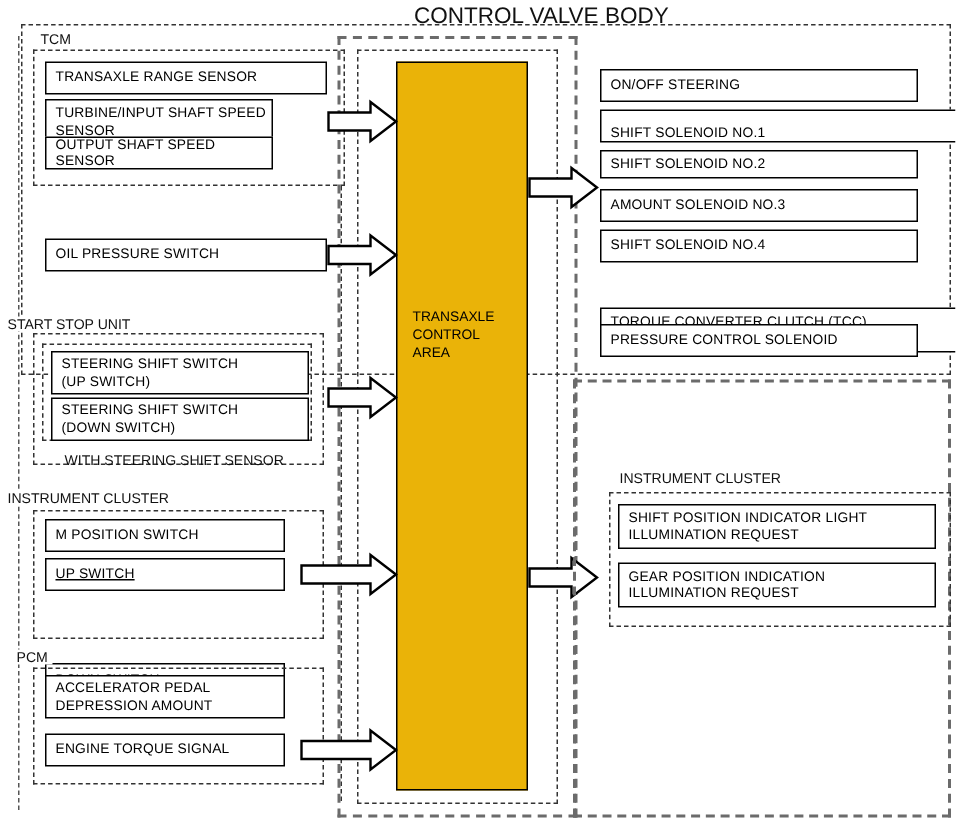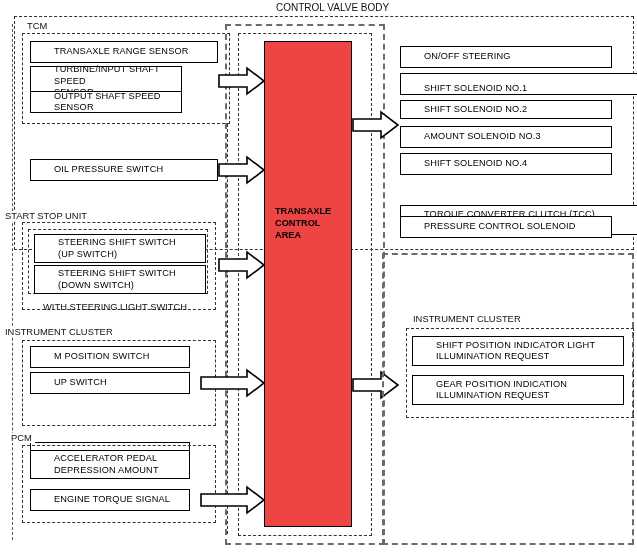--- a/index.html
+++ b/index.html
@@ -16,21 +16,21 @@
     overflow: hidden;
   }
   
   .box {
     position: absolute;
     border: 1.6px solid #000000;
     background: #ffffff;
     box-sizing: border-box;
     display: flex;
     align-items: center;
-    padding-left: 23px;
+    padding-left: 6px;
   }
   .box .txt {
     font-size: 9.2px;
     color: #000000;
     line-height: 11.5px;
     letter-spacing: 0.15px;
   }
   
   .frame {
     position: absolute;
@@ -54,21 +54,21 @@
     padding: 0 3px;
     white-space: nowrap;
     line-height: 10px;
   }
   
   .arrow {
     position: absolute;
   }
   .title-top {
     position: absolute;
-    font-size: 10px;
+    font-size: 15px;
     color: #111111;
     white-space: nowrap;
   }
   .vcenter-label {
     position: absolute;
     font-size: 9.2px;
     color: #000000;
     line-height: 12px;
     white-space: pre-line;
   }
@@ -101,59 +101,59 @@
   </div>
 
   <div class="frame mid" style="left:12px; top:24px; width:224px; height:516px; border-top:none; border-right:none; border-bottom:none;"></div>
 
   <div class="frame fine" style="left:227px; top:124px; width:0px; height:410px; border-top:none; border-bottom:none; border-right:none;"></div>
 
   <div class="frame fine" style="left:22px; top:222px; width:194px; height:88px;"></div>
   <div class="frame-title" style="left:2px; top:211px;">START STOP UNIT</div>
 
   <div class="frame fine" style="left:28px; top:229px; width:180px; height:65px;"></div>
-  <div class="frame-title" style="left:40px; top:302px; background:transparent;">WITH STEERING LIGHT SWITCH</div>
+  <div class="frame-title" style="left:40px; top:302px; background:transparent;">WITH STEERING SHIFT SENSOR</div>
 
   <div class="box" style="left:34px; top:234px; width:172px; height:29px;">
     <span class="txt" style="white-space:pre-line">STEERING SHIFT SWITCH
 (UP SWITCH)</span>
   </div>
   <div class="box" style="left:34px; top:265px; width:172px; height:29px;">
     <span class="txt" style="white-space:pre-line">STEERING SHIFT SWITCH
 (DOWN SWITCH)</span>
   </div>
 
   <div class="frame fine" style="left:22px; top:340px; width:194px; height:86px;"></div>
   <div class="frame-title" style="left:2px; top:327px;">INSTRUMENT CLUSTER</div>
 
   <div class="box" style="left:30px; top:346px; width:160px; height:22px;">
     <span class="txt">M POSITION SWITCH</span>
   </div>
-  <div class="box" style="left:30px; top:372px; width:160px; height:22px;">
+  <div class="box" style="left:30px; top:372px; width:160px; height:22px;text-decoration:underline;">
     <span class="txt">UP SWITCH</span>
   </div>
   <div class="box" style="left:30px; top:398px; width:160px; height:24px;margin-top:44px;">
     <span class="txt">DOWN SWITCH</span>
   </div>
 
   <div class="frame fine" style="left:22px; top:445px; width:194px; height:78px;"></div>
   <div class="frame-title" style="left:8px; top:433px;">PCM</div>
 
   <div class="box" style="left:30px; top:450px; width:160px; height:29px;">
     <span class="txt" style="white-space:pre-line">ACCELERATOR PEDAL
 DEPRESSION AMOUNT</span>
   </div>
   <div class="box" style="left:30px; top:489px; width:160px; height:22px;">
     <span class="txt">ENGINE TORQUE SIGNAL</span>
   </div>
 
   <div class="frame coarse" style="left:225px; top:24px; width:160px; height:521px;"></div>
   <div class="frame fine" style="left:238px; top:33px; width:134px; height:503px;"></div>
 
-  <div style="position:absolute; left:264px; top:41px; width:88px; height:486px; border:1.7px solid #000000; background:#ef4444; box-sizing:border-box;font-weight:bold;">
+  <div style="position:absolute; left:264px; top:41px; width:88px; height:486px; border:1.7px solid #000000; background:#eab308; box-sizing:border-box;">
     <div class="vcenter-label" style="left:10px; top:163px;">TRANSAXLE
 CONTROL
 AREA</div>
   </div>
 
   <svg class="arrow" style="left:218px; top:66px;" width="48" height="30" viewBox="0 0 48 30">
     <polygon points="1,9 29,9 29,2 46,15 29,28 29,21 1,21" fill="#ffffff" stroke="#000000" stroke-width="1.6" stroke-linejoin="miter"></polygon>
   </svg>
   <svg class="arrow" style="left:218px; top:155px;" width="48" height="30" viewBox="0 0 48 30">
     <polygon points="1,9 29,9 29,2 46,15 29,28 29,21 1,21" fill="#ffffff" stroke="#000000" stroke-width="1.6" stroke-linejoin="miter"></polygon>

